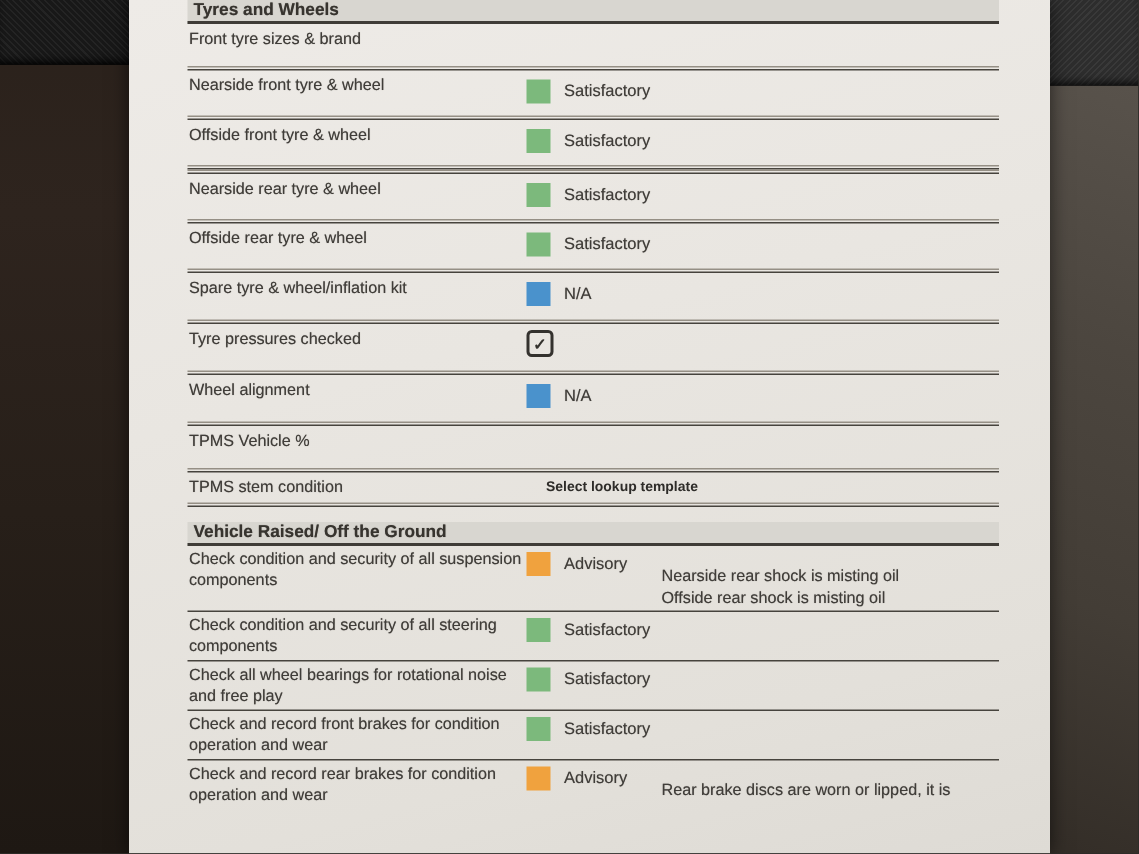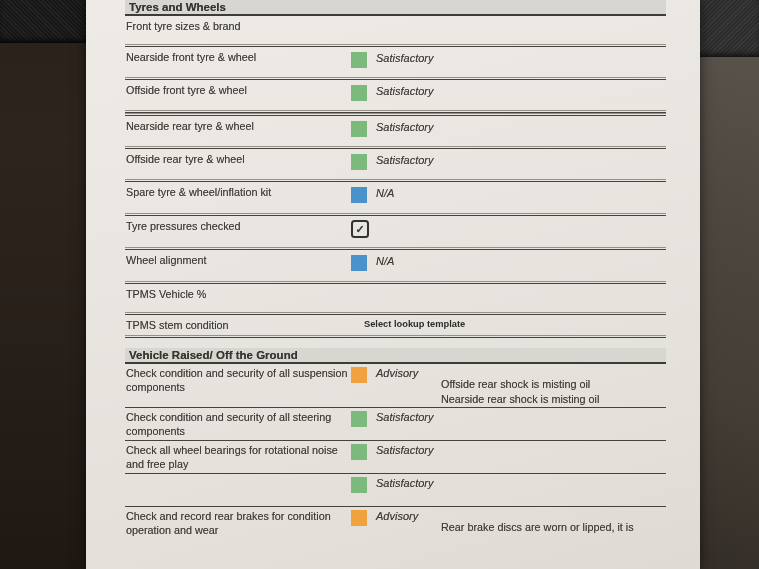--- a/index.html
+++ b/index.html
@@ -29,21 +29,21 @@
     padding-left:4px;box-sizing:border-box;text-shadow:0 0 0.5px rgba(55,52,47,0.7);}
   .section-gap{height:10px;}
 
   .row{position:relative;}
   .row .label{position:absolute;left:1px;top:4px;width:228px;
     font-size:10.8px;line-height:13.5px;text-shadow:0 0 0.5px rgba(64,61,57,0.6);}
   .h20{height:20px}.h28{height:28px}.h30{height:30px}.h31{height:31px}
   .h32{height:32px}.h43{height:43px}
 
   .status{position:absolute;left:226px;top:5px;height:17px;display:flex;
-    gap:9px;cursor:pointer;font-style:italic;}
+    align-items:center;gap:9px;cursor:pointer;}
   .row.s2 .status{top:3px;}
   .row.s2 .label{top:3px;}
   .swatch{width:16px;height:16px;flex:none;}
   .status-text{font-size:11px;text-shadow:0 0 0.5px rgba(64,61,57,0.6);}
 
   .comments{position:absolute;left:316px;top:13px;font-size:10.8px;line-height:14.5px;
     text-shadow:0 0 0.5px rgba(64,61,57,0.6);}
 
   .checkbox{position:absolute;left:226px;top:4px;width:14px;height:14px;
     border:2px solid #34322e;border-radius:3.5px;display:flex;align-items:center;
@@ -138,42 +138,43 @@
         <div class="divider-d"></div>
         <div class="section-gap"></div>
         <div class="section-bar">Vehicle Raised/ Off the Ground</div>
         <div class="row s2 h43">
     <div class="label">Check condition and security of all suspension components</div>
   <div class="status">
             <span class="swatch" style="background: rgb(240, 162, 62);"></span>
             <span class="status-text">Advisory</span>
           </div>
           <div class="comments">
+            <div>Nearside rear shock is misting oil</div>
             <div>Offside rear shock is misting oil</div>
-            <div>Nearside rear shock is misting oil</div>
           </div>
         </div>
         <div class="divider-s"></div>
         <div class="row s2 h32">
     <div class="label">Check condition and security of all steering components</div>
   <div class="status">
             <span class="swatch" style="background: rgb(124, 185, 124);"></span>
             <span class="status-text">Satisfactory</span>
           </div>
         </div>
         <div class="divider-s"></div>
         <div class="row s2 h32">
     <div class="label">Check all wheel bearings for rotational noise and free play</div>
   <div class="status">
             <span class="swatch" style="background: rgb(124, 185, 124);"></span>
             <span class="status-text">Satisfactory</span>
           </div>
         </div>
         <div class="divider-s"></div>
         <div class="row s2 h32">
+    <div class="label">Check and record front brakes for condition operation and wear</div>
   <div class="status">
             <span class="swatch" style="background: rgb(124, 185, 124);"></span>
             <span class="status-text">Satisfactory</span>
           </div>
         </div>
         <div class="divider-s"></div>
         <div class="row s2 h32">
     <div class="label">Check and record rear brakes for condition operation and wear</div>
   <div class="status">
             <span class="swatch" style="background: rgb(240, 162, 62);"></span>

